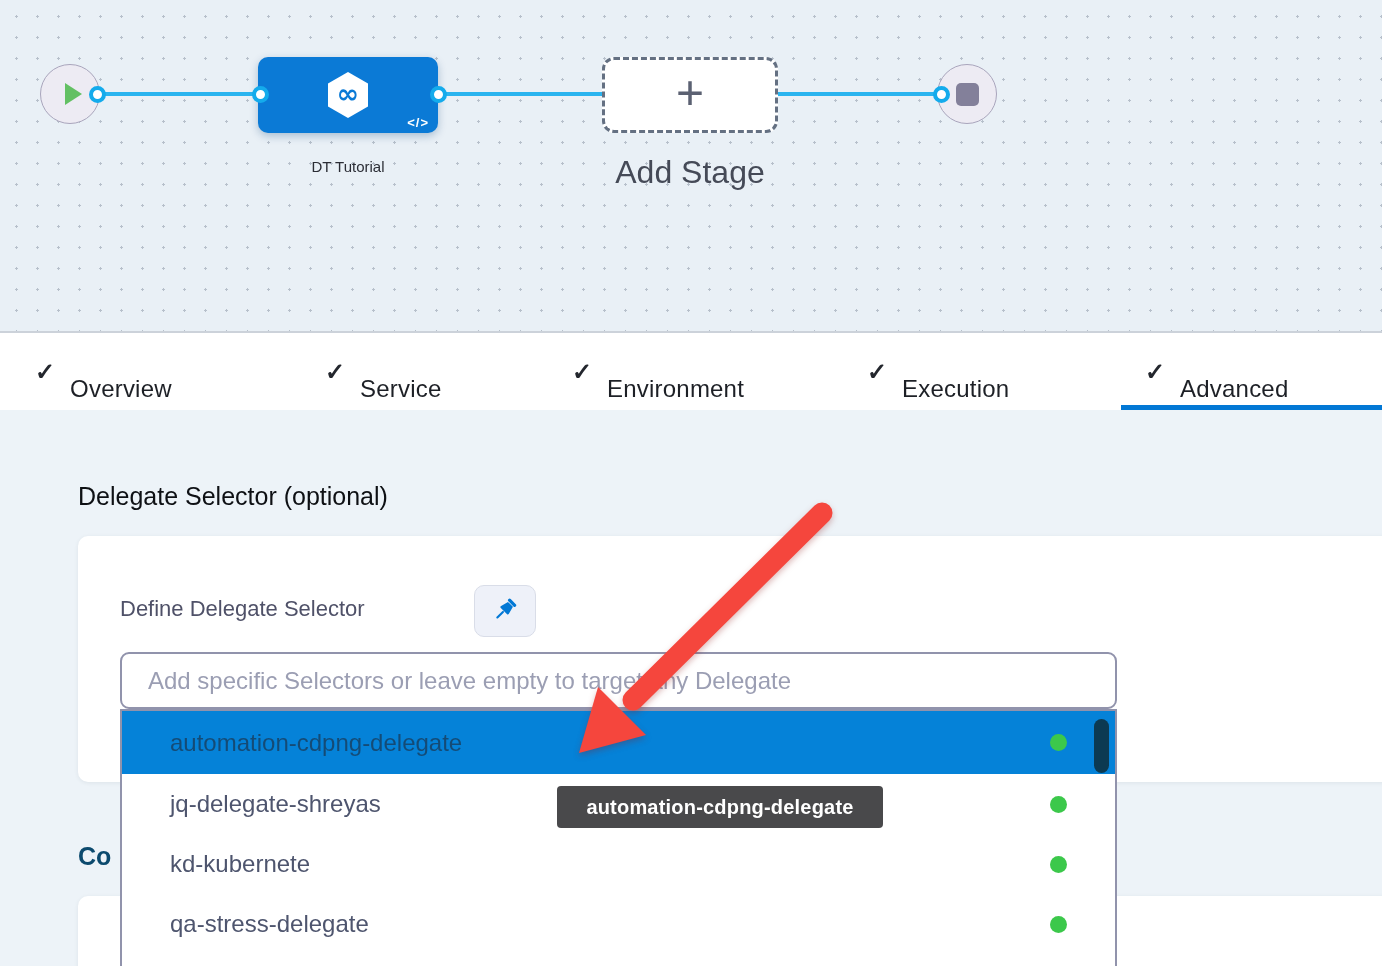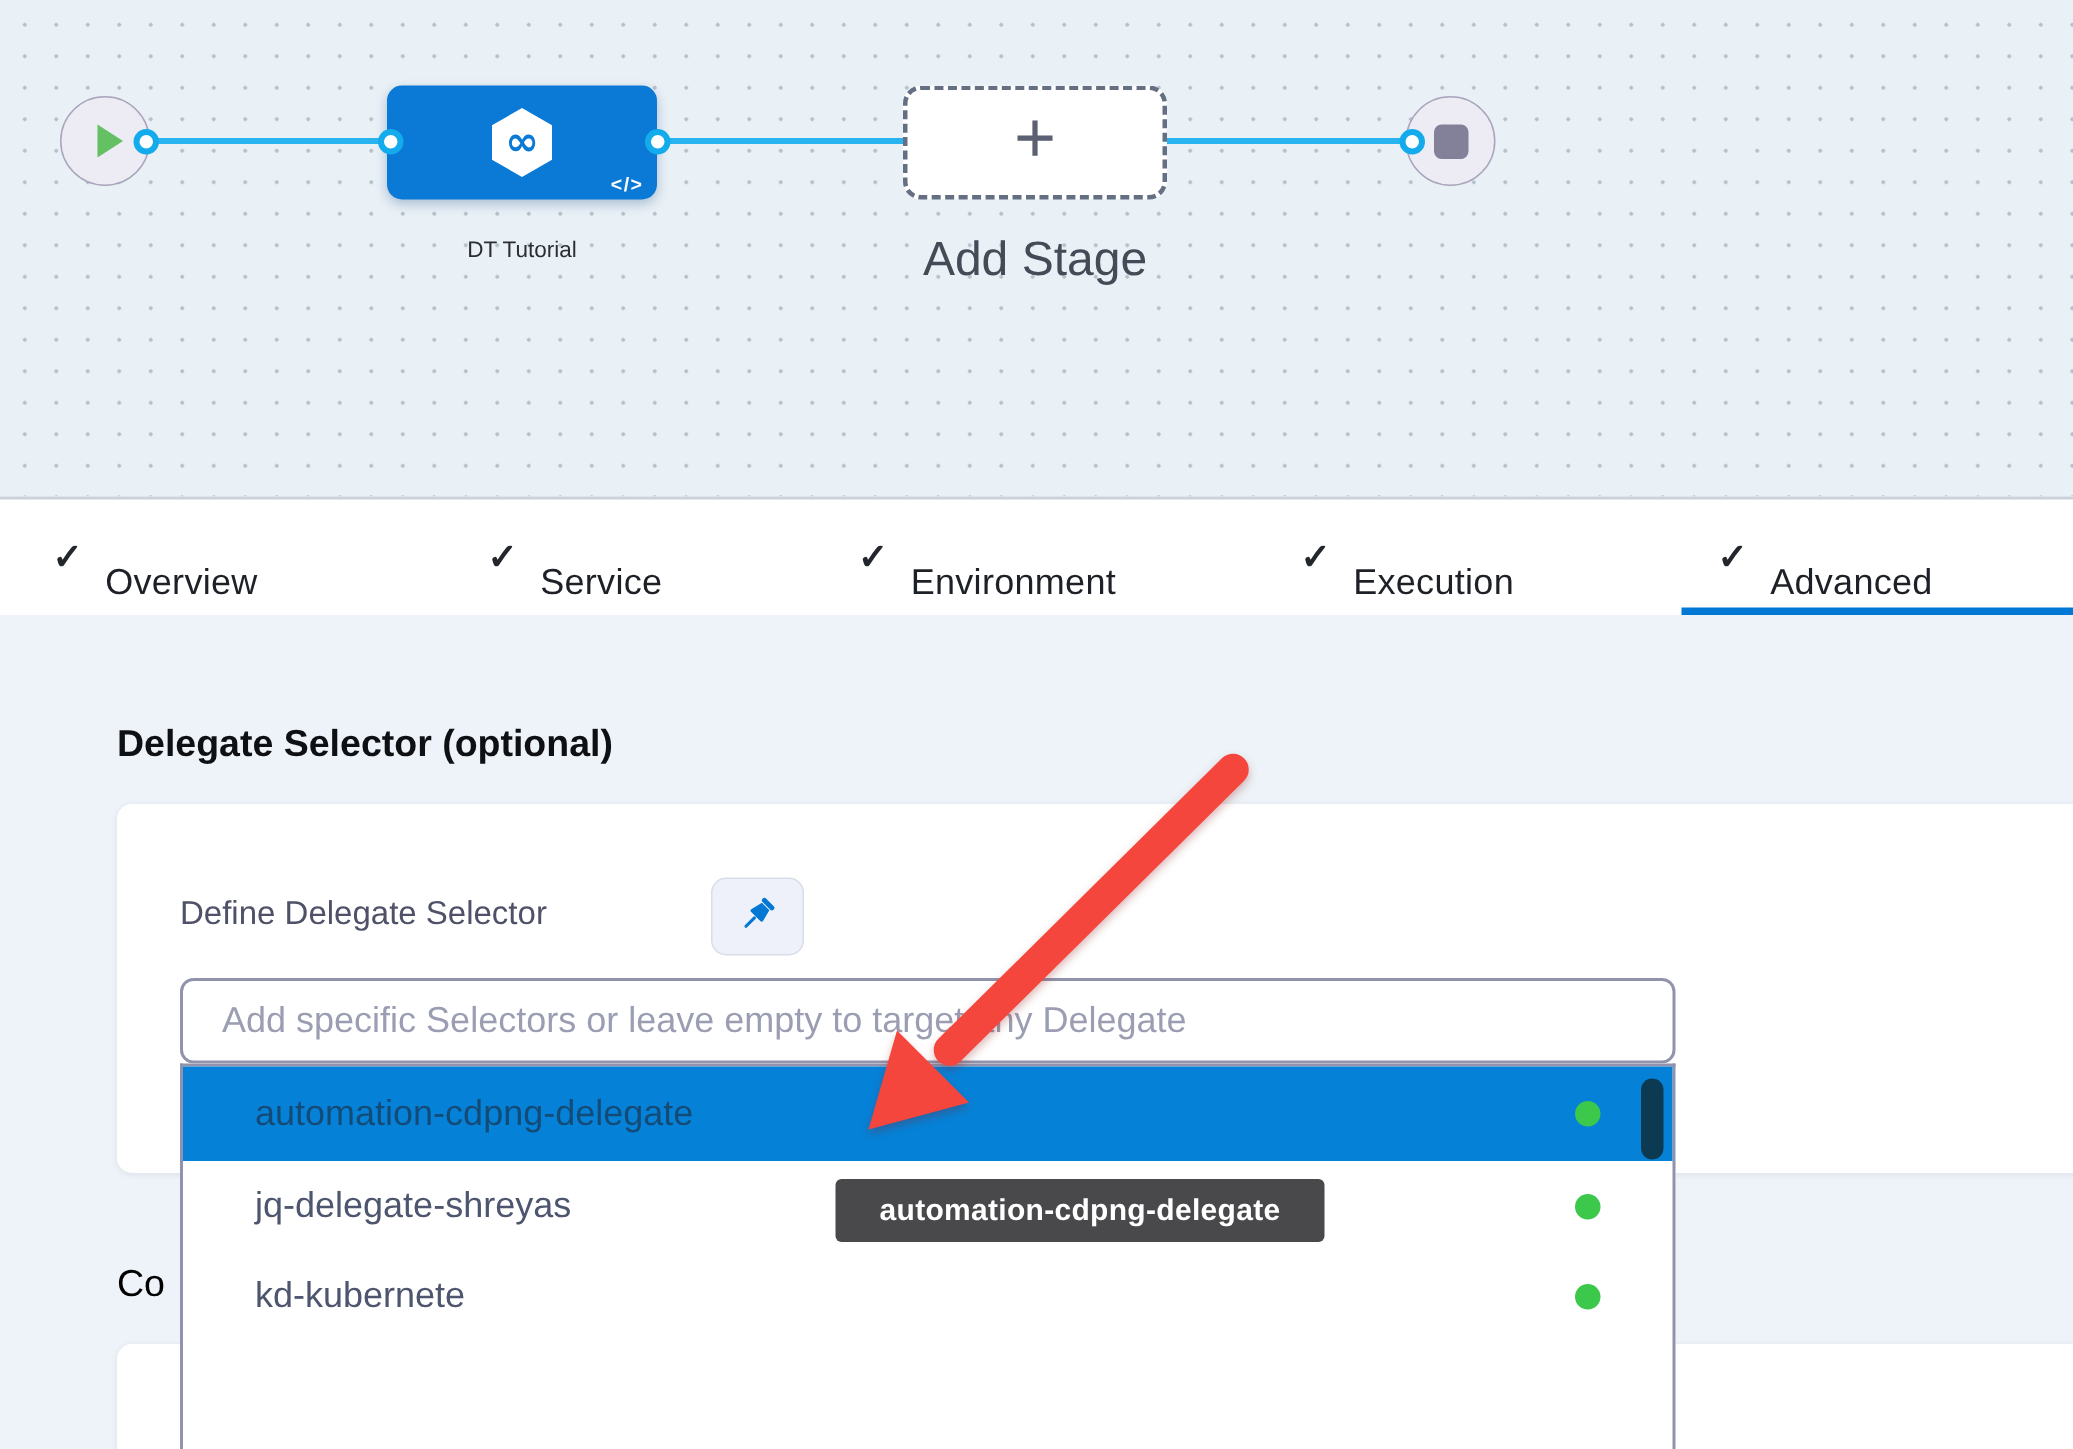--- a/index.html
+++ b/index.html
@@ -65,21 +65,21 @@
   .tab .tlabel{font-size:24px;font-weight:500;color:#1d2026;letter-spacing:.2px;margin-top:35px;}
   .tab-underline{
     position:absolute;left:1121px;bottom:0;width:261px;height:5px;background:#0278d5;
   }
   
   .content{
     position:absolute;left:0;top:410px;width:1382px;height:556px;
     background:#edf3f8;overflow:hidden;
   }
   .section-title{
-    position:absolute;left:78px;top:72px;font-size:25px;font-weight:700;color:#0e1014;
+    position:absolute;left:78px;top:72px;font-size:25px;font-weight:400;color:#0e1014;
   }
   .card{
     position:absolute;background:#fff;border-radius:10px;
     box-shadow:0 1px 4px rgba(40,50,70,.08);
   }
   .card1{left:78px;top:126px;width:1320px;height:246px;}
   .card2{left:78px;top:486px;width:1320px;height:90px;}
   .define-label{
     position:absolute;left:120px;top:186px;font-size:22px;color:#4f5168;text-align:center;
   }
@@ -114,21 +114,21 @@
     position:absolute;right:6px;top:8px;width:15px;height:54px;
     background:#0c3a52;border-radius:8px;z-index:6;
   }
   .tooltip{
     position:absolute;left:557px;top:376px;width:326px;height:42px;
     background:rgba(66,66,68,.96);border-radius:4px;z-index:8;
     display:flex;align-items:center;justify-content:center;
     color:#fff;font-size:20px;font-weight:700;letter-spacing:.2px;
   }
   .next-section{
-    position:absolute;left:78px;top:432px;font-size:25px;font-weight:400;color:#000000;z-index:1;
+    position:absolute;left:78px;top:432px;font-size:25px;font-weight:700;color:#0c4a6e;z-index:1;
   }
   .arrow-svg{position:absolute;left:0;top:0;z-index:9;pointer-events:none;}
 </style>
 </head>
 <body>
 
 <div class="canvas">
   <div class="edge" style="left:97px;width:163px;"></div>
   <div class="edge" style="left:438px;width:164px;"></div>
   <div class="edge" style="left:778px;width:163px;"></div>
@@ -211,20 +211,24 @@
       <span class="dd-dot"></span>
     </div>
     <div class="dd-row">
       <span>jq-delegate-shreyas</span>
       <span class="dd-dot"></span>
     </div>
     <div class="dd-row">
       <span>kd-kubernete</span>
       <span class="dd-dot"></span>
     </div>
+    <div class="dd-row">
+      <span>qa-stress-delegate</span>
+      <span class="dd-dot"></span>
+    </div>
     <div class="dd-scrollthumb"></div>
   </div>
 
   <div class="tooltip">automation-cdpng-delegate</div>
 
   <svg class="arrow-svg" width="1382" height="556" viewBox="0 0 1382 556" style="filter:drop-shadow(0 3px 3px rgba(140,20,20,.3));">
     <line x1="822" y1="103" x2="633" y2="290" stroke="#f5463d" stroke-width="21" stroke-linecap="round"></line>
     <polygon points="579,343 646,325 598,277" fill="#f5463d"></polygon>
   </svg>
 </div>

